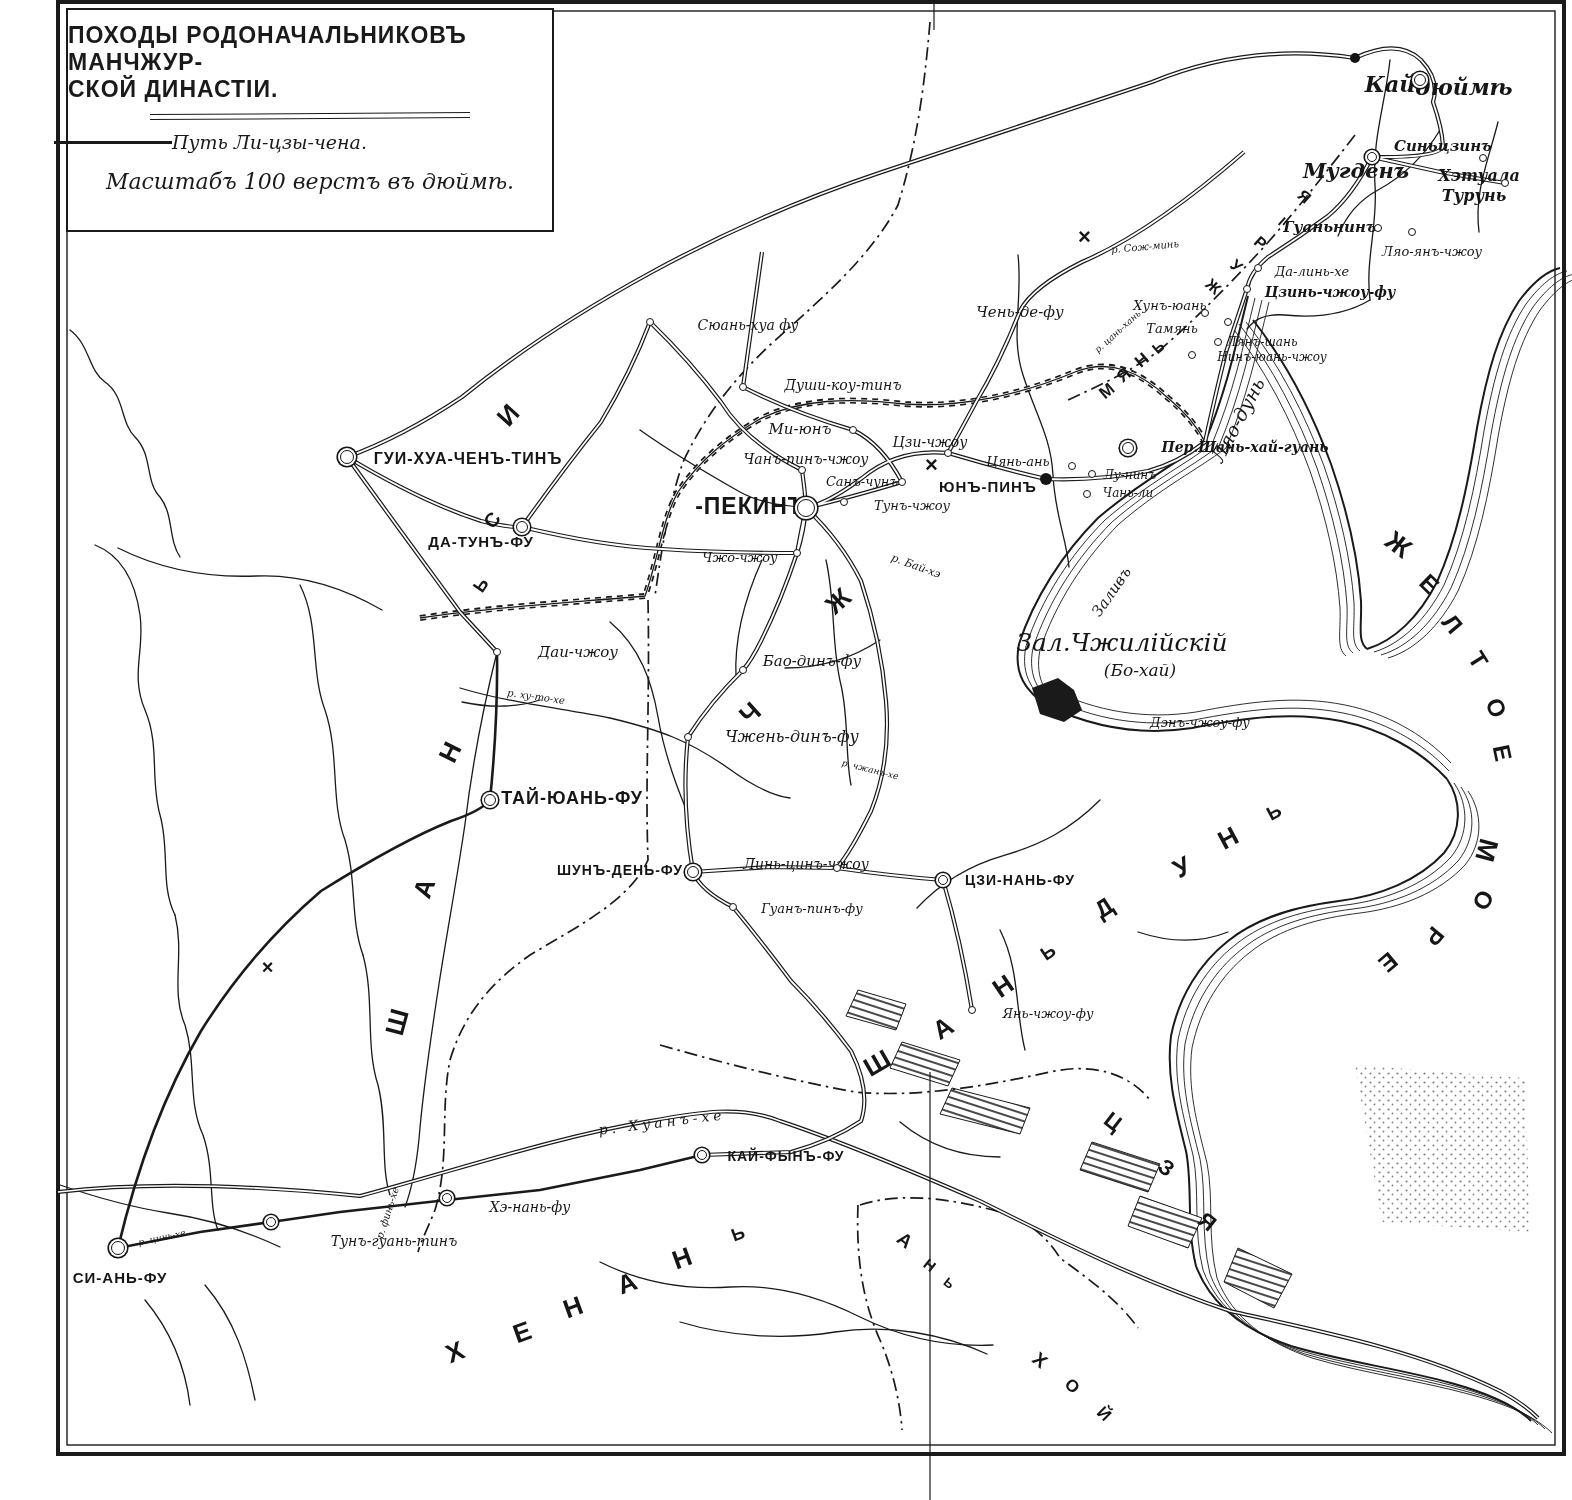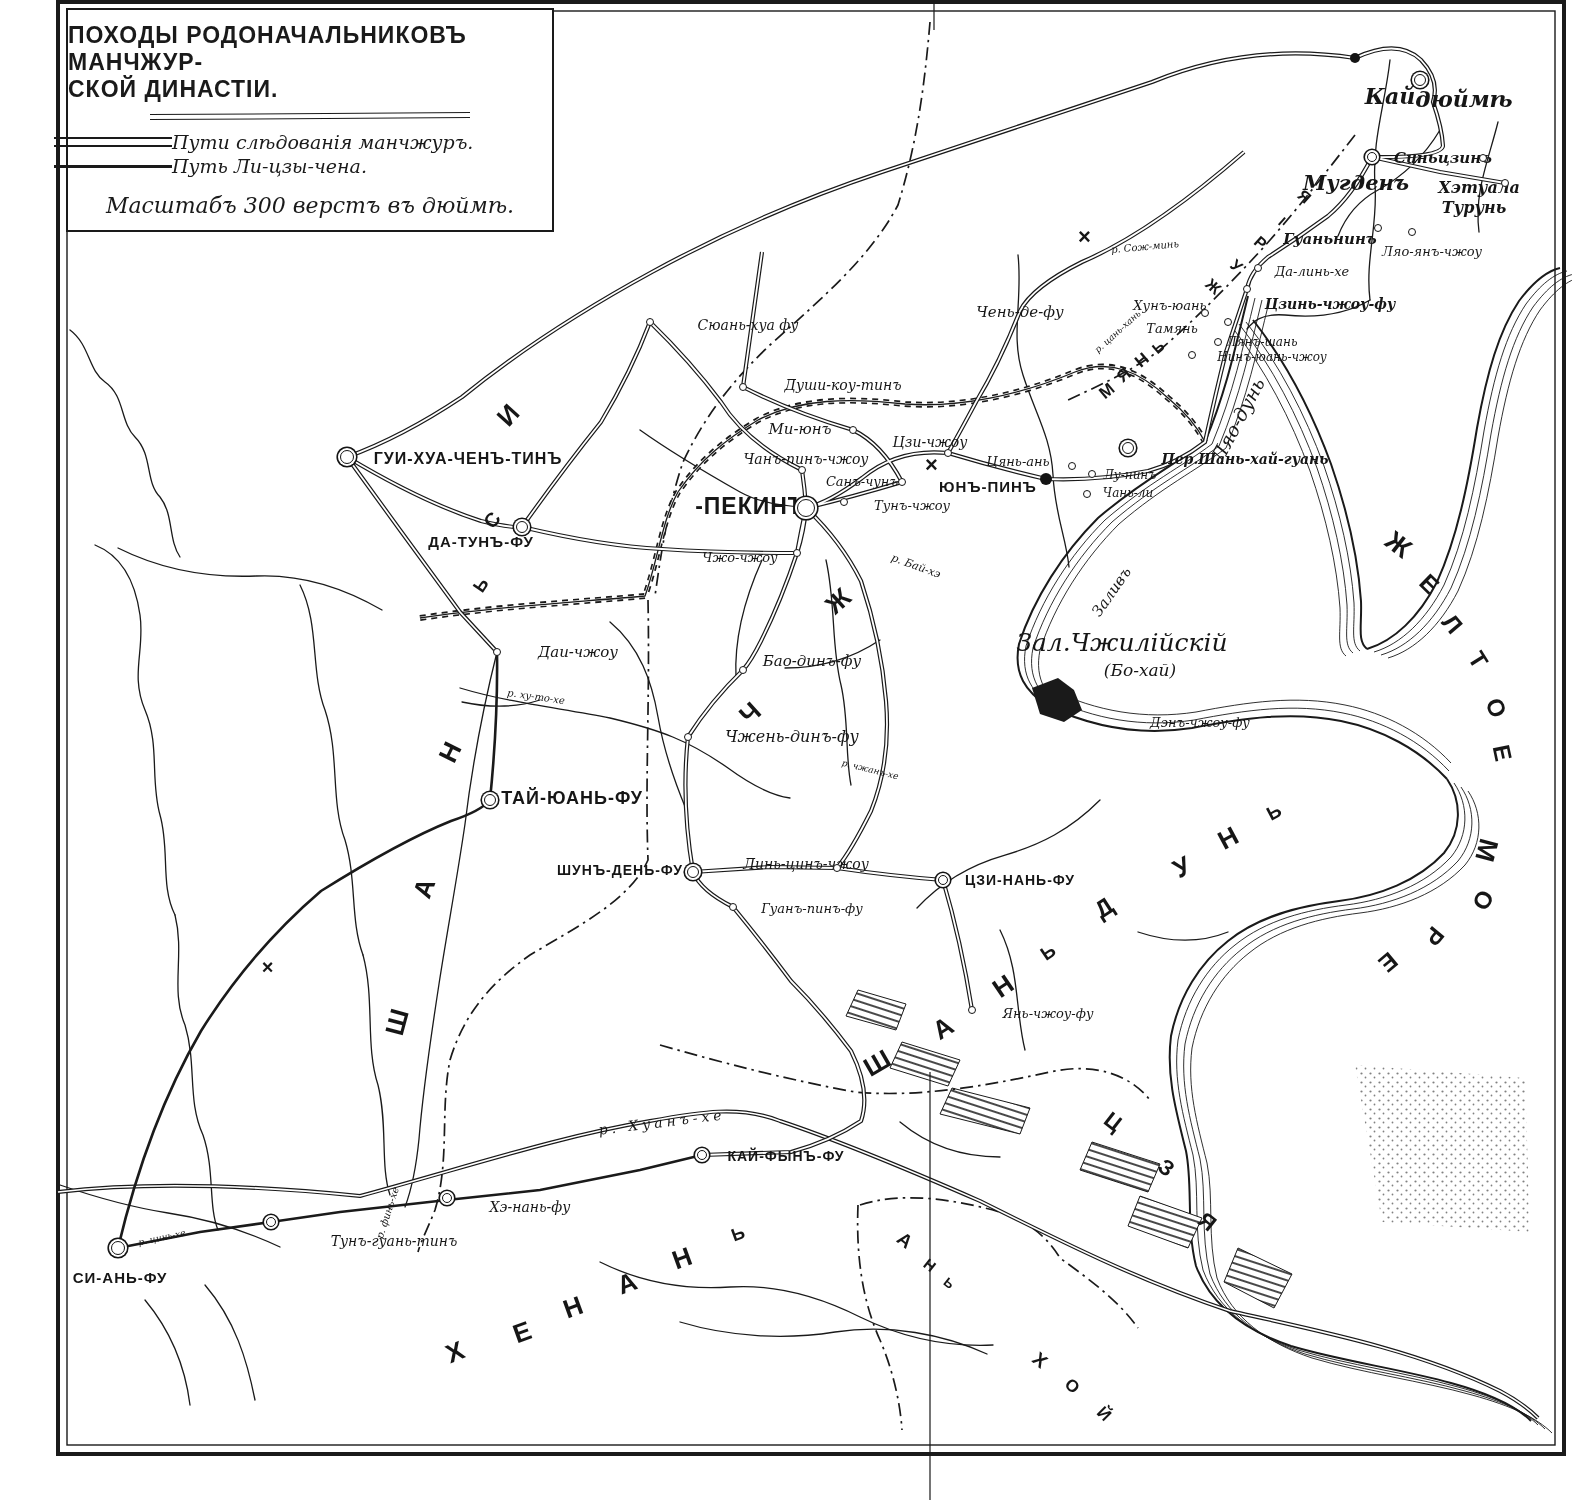--- a/index.html
+++ b/index.html
@@ -2,21 +2,21 @@
 <html><head>
 <meta charset="utf-8">
 <style>
   html,body{margin:0;padding:0;background:#e8e8e4;}
   #stage{position:relative;width:1572px;height:1500px;background:#ffffff;overflow:hidden;
          font-family:"DejaVu Serif",serif;color:#1a1a1a;}
   #mapsvg{position:absolute;left:0;top:0;}
   #label-layer{position:absolute;left:0;top:0;width:100%;height:100%;pointer-events:none;}
   .lbl{position:absolute;transform:translate(-50%,-50%);white-space:nowrap;color:#161616;line-height:1;}
   .si{font-family:"DejaVu Serif",serif;font-style:italic;}
-  .bsi{font-family:"DejaVu Serif",serif;font-style:italic;font-weight:bold;margin-top:12px;}
+  .bsi{font-family:"DejaVu Serif",serif;font-style:italic;font-weight:bold;}
   .bs{font-family:"Liberation Sans","DejaVu Sans",sans-serif;font-weight:bold;letter-spacing:1px;}
   .rg{font-family:"Liberation Sans","DejaVu Sans",sans-serif;font-weight:bold;letter-spacing:0;}
   .mk{position:absolute;border-radius:50%;box-sizing:border-box;}
   .mk-ring{border:1.6px solid #141414;background:#fff;}
   .mk-ring2{border:1.8px solid #141414;background:#fff;box-shadow:0 0 0 2px #ffffff,0 0 0 3.6px #141414;}
   .mk-dot{background:#141414;}
   
   #titlebox{position:absolute;left:66px;top:8px;width:488px;height:224px;background:#ffffff;
             border:2px solid #1a1a1a;box-sizing:border-box;}
   #titlebox .t1,#titlebox .t2{font-family:"Liberation Sans","DejaVu Sans",sans-serif;font-weight:bold;
@@ -330,24 +330,20 @@
       <div class="mk mk-ring" style="height: 8px; width: 8px; left: 833px; top: 864px;"></div>
       <div class="mk mk-ring" style="height: 8px; width: 8px; left: 729px; top: 903px;"></div>
       <div class="mk mk-ring" style="height: 8px; width: 8px; left: 968px; top: 1006px;"></div>
     </div>
 
 <div id="titlebox">
   <div class="t1">ПОХОДЫ РОДОНАЧАЛЬНИКОВЪ МАНЧЖУР-</div>
   <div class="t2">СКОЙ ДИНАСТІИ.</div>
   <div class="divider"></div>
   <div class="legrow">
-    <div class="legsym sym-double"></div>
-    <div class="legtxt">Пути слѣдованія манчжуръ.</div>
-  </div>
-  <div class="legrow">
     <div class="legsym sym-single"></div>
     <div class="legtxt">Путь Ли-цзы-чена.</div>
   </div>
-  <div class="scalenote">Масштабъ 300 верстъ въ дюймѣ.</div>
+  <div class="scalenote">Масштабъ 100 верстъ въ дюймѣ.</div>
 </div>
 
 
 </div>
 
 </body></html>

